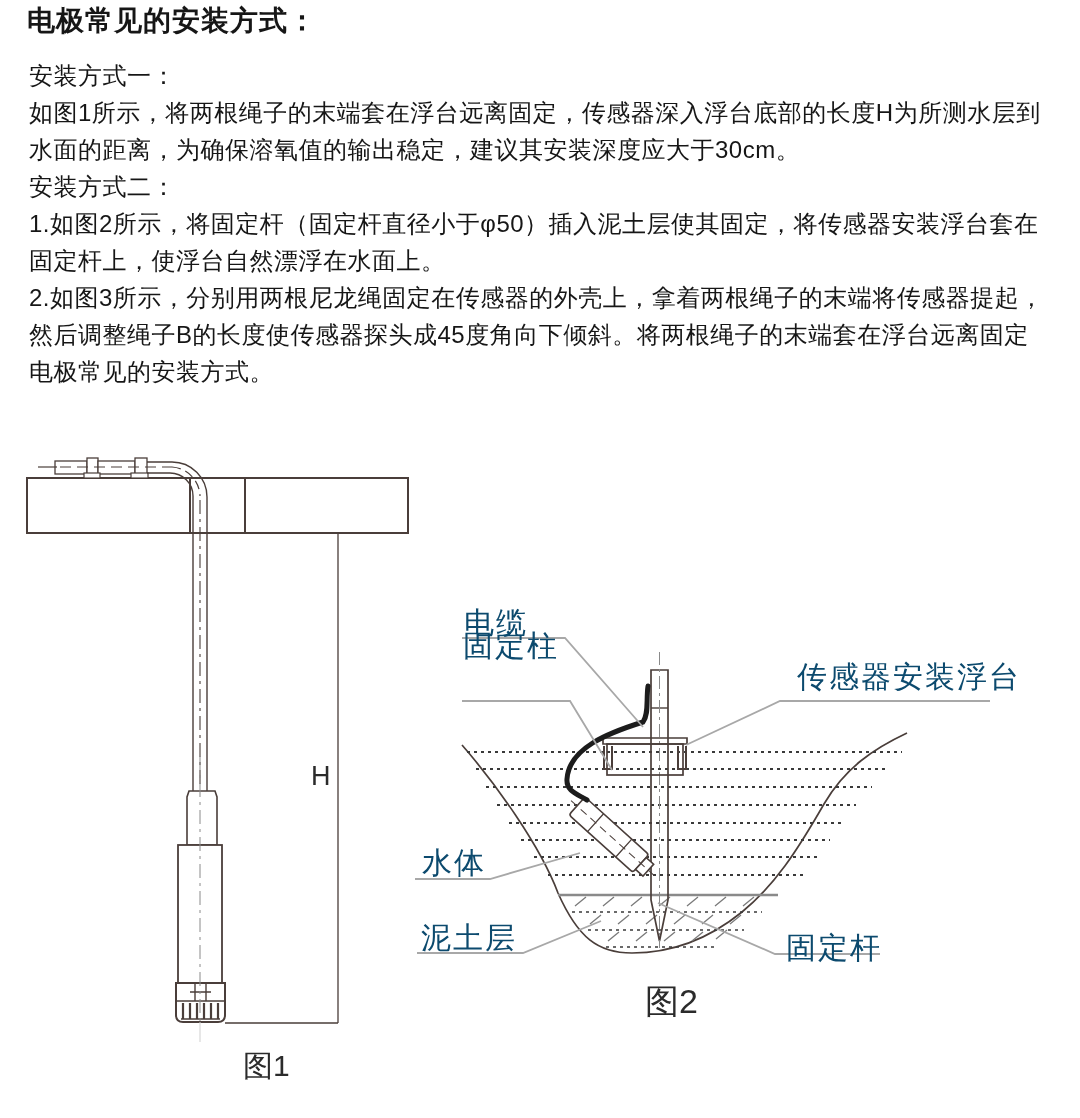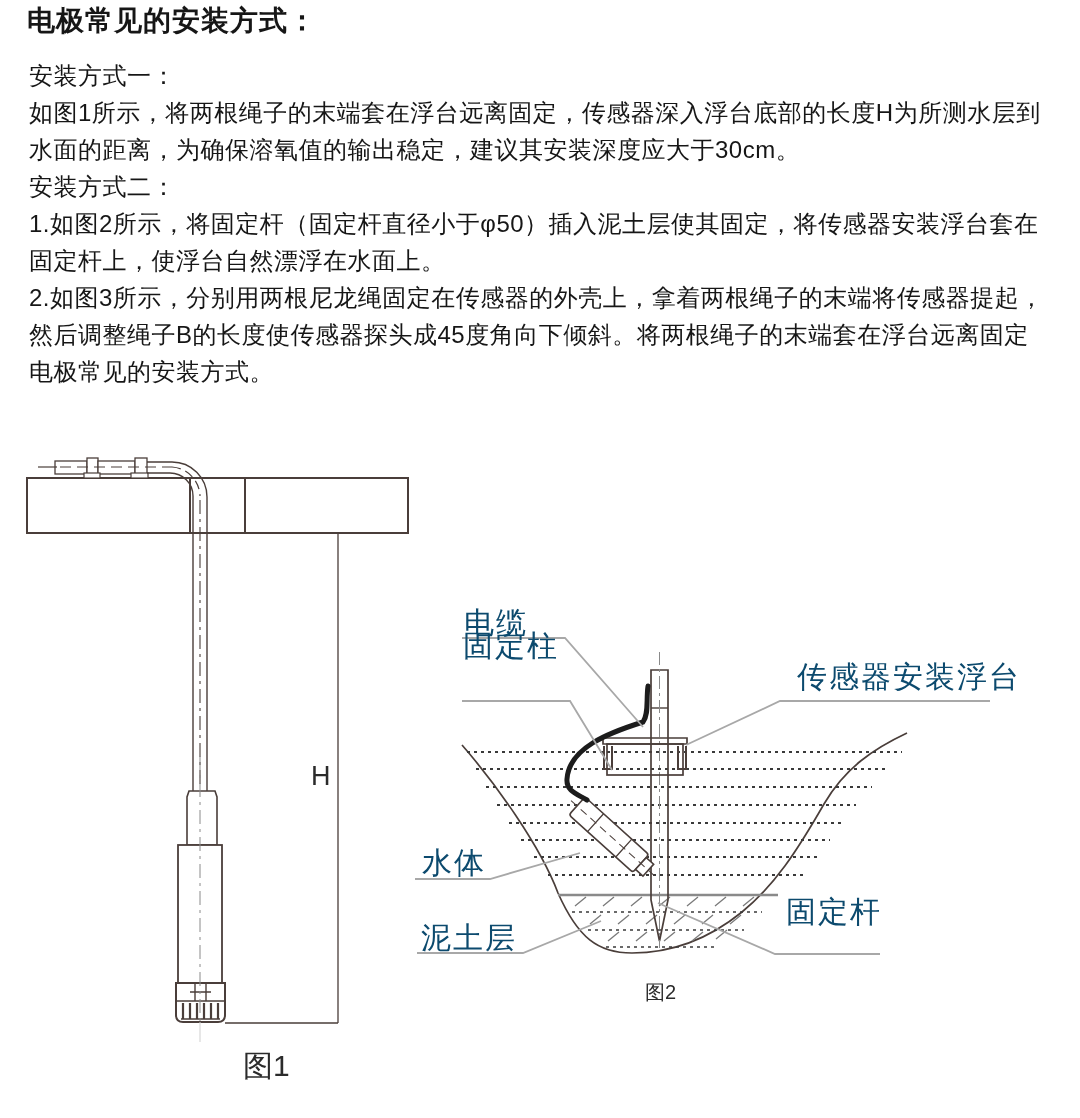--- a/index.html
+++ b/index.html
@@ -17,21 +17,21 @@
     position:absolute;left:29px;
     font-size:24px;font-weight:500;letter-spacing:0.5px;white-space:nowrap;margin-top:16px;
   }
   .fig-label{
     position:absolute;z-index:2;
     font-size:30px;font-weight:400;color:#0c4a6e;
     letter-spacing:2px;white-space:nowrap;
   }
   .fig-caption{
     position:absolute;z-index:2;
-    font-size:20px;font-weight:400;color:#2b2b2b;white-space:nowrap;
+    font-size:34px;font-weight:400;color:#2b2b2b;white-space:nowrap;
   }
   .h-label{
     position:absolute;z-index:2;
     font-size:27px;font-weight:400;color:#2b2b2b;
   }
 </style>
 </head>
 <body>
 
 <svg id="lineart" width="1080" height="1118" viewBox="0 0 1080 1118">
@@ -146,14 +146,14 @@
 <div class="text-line" style="top:340px">电极常见的安装方式。</div>
 
 <div class="h-label" style="left:311px;top:761px">H</div>
 <div class="fig-caption" style="left:243px;top:1046px;font-size:30px">图1</div>
 
 <div class="fig-label" style="left:464px;top:603px">电缆</div>
 <div class="fig-label" style="left:463px;top:626px">固定柱</div>
 <div class="fig-label" style="left:797px;top:657px">传感器安装浮台</div>
 <div class="fig-label" style="left:422px;top:843px">水体</div>
 <div class="fig-label" style="left:421px;top:918px">泥土层</div>
-<div class="fig-label" style="left:786px;top:892px">固定杆</div>
+<div class="fig-label" style="left:786px;top:928px">固定杆</div>
 <div class="fig-caption" style="left:645px;top:979px">图2</div>
 
 </body></html>

